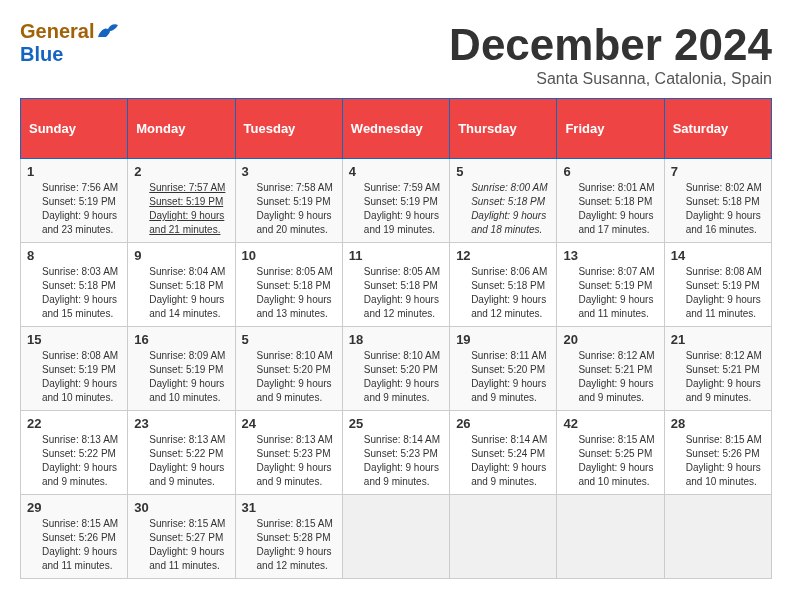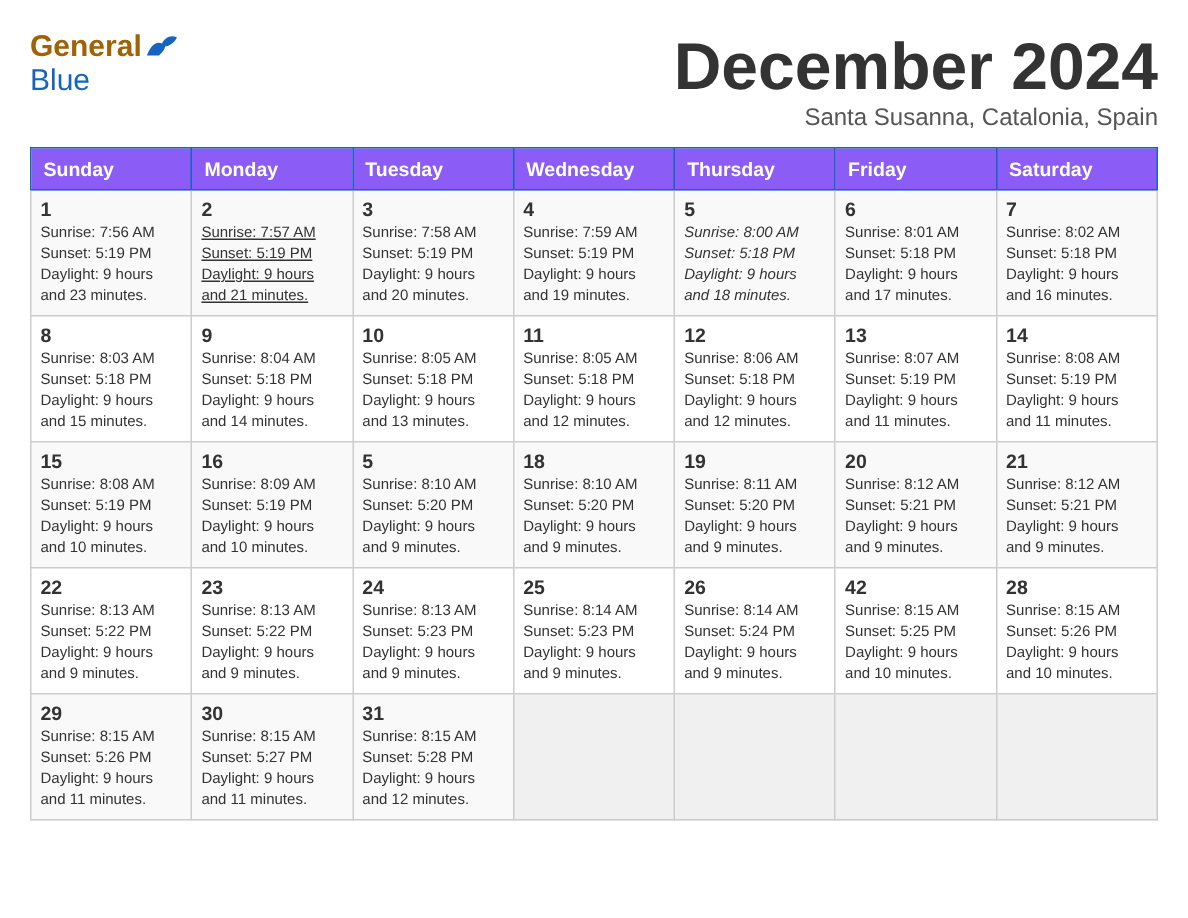--- a/index.html
+++ b/index.html
@@ -27,24 +27,24 @@
     .title-block h2 {
       font-size: 16px;
       font-weight: normal;
       color: #555;
     }
     .calendar {
       width: 100%;
       border-collapse: collapse;
     }
     .calendar thead tr th {
-      background: #8b5cf6;
+      background: #ef4444;
       color: #fff;
       text-align: left;
-      padding: 6px 8px;
+      padding: 22px 8px;
       font-size: 13px;
       font-weight: bold;
       border: 1px solid #1565c0;
     }
     .calendar tbody tr td {
       vertical-align: top;
       border: 1px solid #ccc;
       padding: 5px 6px;
       width: calc(100% / 7);
       min-height: 80px;
@@ -61,20 +61,21 @@
     .day-number {
       font-size: 13px;
       font-weight: bold;
       display: block;
       margin-bottom: 2px;
     }
     .day-info {
       font-size: 10px;
       line-height: 1.4;
       color: #333;
+      margin-left: 15px;
     }
     .empty-cell {
       background: #f0f0f0 !important;
     }
     .logo-wrapper {
       display: flex;
       align-items: center;
     }
     .logo-name {
       display: flex;
@@ -84,21 +85,21 @@
       display: flex;
       align-items: center;
     }
     .logo-general {
       font-size: 20px;
       font-weight: bold;
       color: #a16207;
     }
     .logo-blue-text {
       font-size: 20px;
-      font-weight: normal;
+      font-weight: bold;
       color: #1565c0;
     }
     .bird-svg {
       margin-left: 2px;
     }
   </style>
 </head>
 <body>
 
 <div class="header">

